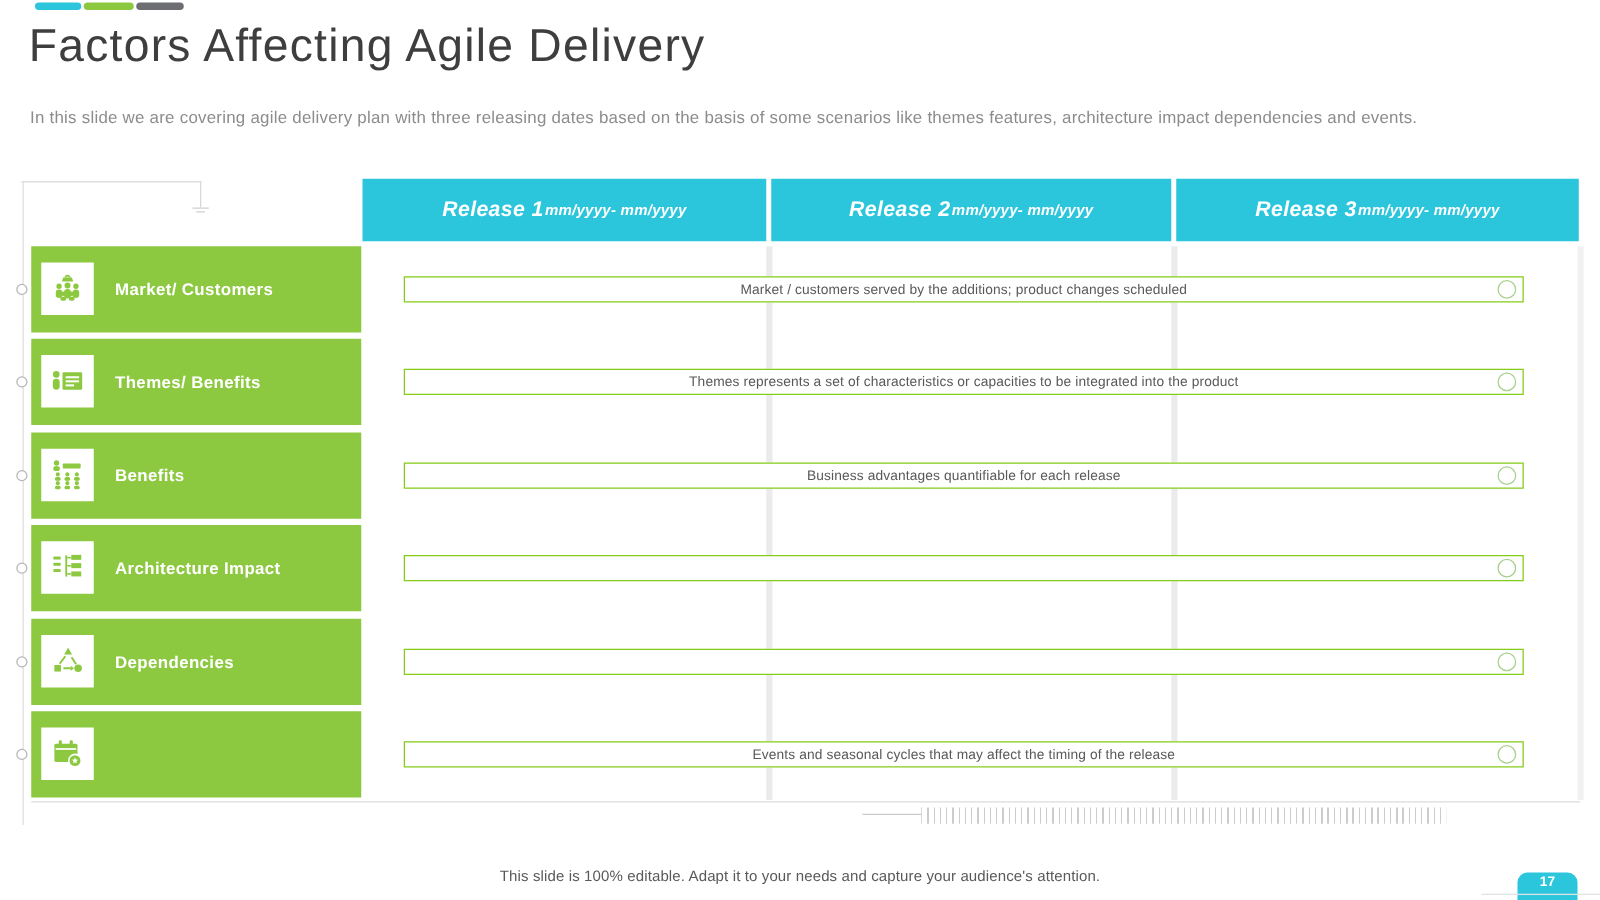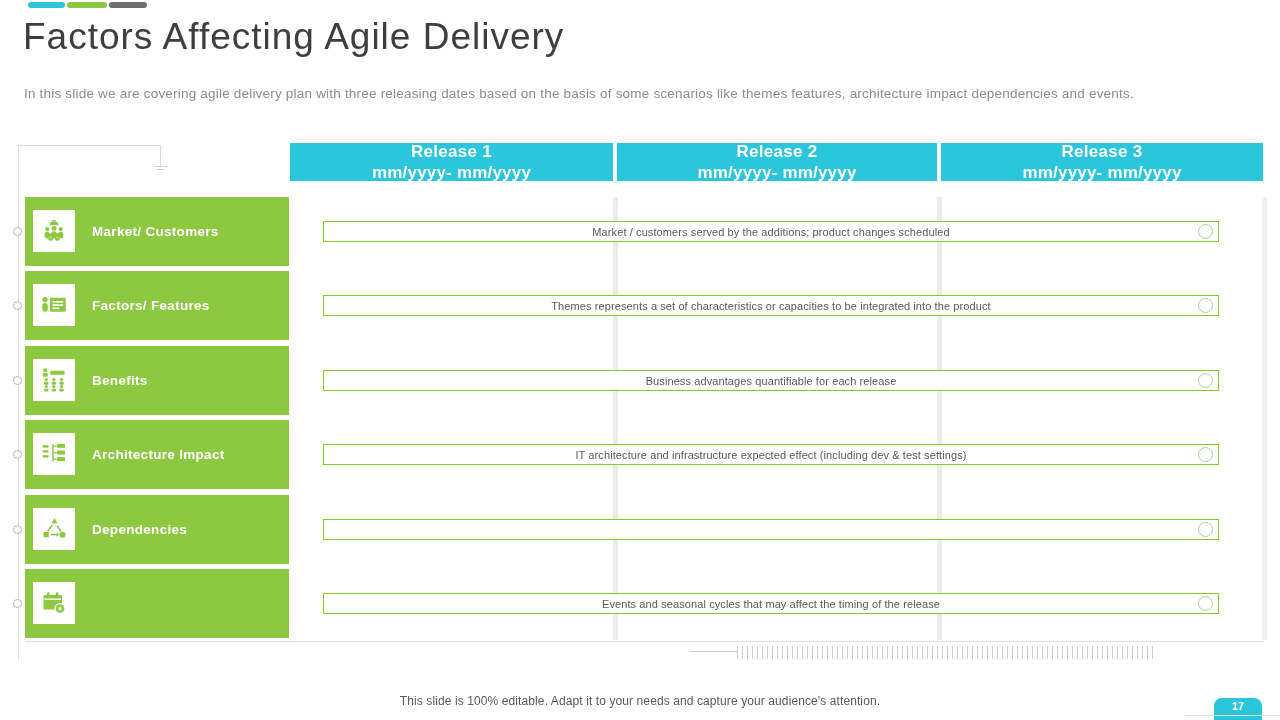--- a/index.html
+++ b/index.html
@@ -27,24 +27,24 @@
   .g-t1{left:154px;top:166px;width:13px;height:1px;background:#cfcfcf;}
   .g-t2{left:157px;top:169px;width:7px;height:1px;background:#cfcfcf;}
   .g-left{left:18px;top:145px;width:1px;height:515px;background:#dedede;}
   .g-bottom{left:25px;top:641px;width:1239px;height:1px;background:#dcdcdc;}
   .g-short{left:690px;top:651px;width:47px;height:1px;background:#c9c9c9;}
   .ruler{position:absolute;left:737px;top:646px;width:420px;height:13px;
     background:repeating-linear-gradient(to right,#cccccc 0,#cccccc 1px,transparent 1px,transparent 5px);}
 
   .handle{position:absolute;left:13px;width:9px;height:9px;border:1px solid #b5b5b5;border-radius:50%;background:#fff;z-index:4;}
 
-  .hdr{position:absolute;top:143px;height:38px;background:var(--cyan);color:#fff;
-    display:flex;flex-direction:column;align-items:center;justify-content:center;gap:1px;z-index:2;}
+  .hdr{position:absolute;top:143px;height:50px;background:var(--cyan);color:#fff;
+    display:flex;flex-direction:row;align-items:center;justify-content:center;gap:1px;z-index:2;font-style:italic;}
   .hdr-title{font-size:17px;font-weight:bold;letter-spacing:.3px;}
-  .hdr-dates{font-size:17px;font-weight:bold;letter-spacing:.2px;}
+  .hdr-dates{font-size:12px;font-weight:bold;letter-spacing:.2px;}
 
   .vband{position:absolute;top:197px;height:443px;width:5px;background:var(--band);z-index:1;}
 
   .label-row{position:absolute;left:25px;width:264px;height:69px;background:var(--green);z-index:2;text-align:center;}
   .icon-box{position:absolute;left:8px;top:13px;width:42px;height:42px;background:#fff;
     display:flex;align-items:center;justify-content:center;color:var(--green);}
   .row-label{position:absolute;left:67px;top:0;height:100%;display:flex;align-items:center;
     color:#fff;font-weight:bold;font-size:13.5px;letter-spacing:.3px;}
 
   .desc-box{position:absolute;left:323px;width:896px;height:21px;background:#fff;border:1px solid #84cc16;
@@ -126,21 +126,21 @@
     <div class="icon-box">
       <svg width="30" height="30" viewBox="0 0 24 24" fill="currentColor">
         <circle cx="4.8" cy="7.6" r="2.1"></circle>
         <rect x="2.6" y="10.4" width="4.4" height="7" rx="2.2"></rect>
         <rect x="8.8" y="6.2" width="12.6" height="11.2" rx="0.8"></rect>
         <rect x="10.8" y="8.8" width="8.6" height="1.3" fill="#fff"></rect>
         <rect x="10.8" y="11.4" width="8.6" height="1.3" fill="#fff"></rect>
         <rect x="10.8" y="14" width="5.4" height="1.3" fill="#fff"></rect>
       </svg>
     </div>
-    <div class="row-label">Factors/ Features</div>
+    <div class="row-label">Themes/ Benefits</div>
   </div>
 
   <div class="label-row" style="top:346px">
     <div class="icon-box">
       <svg width="30" height="30" viewBox="0 0 24 24" fill="currentColor">
         <circle cx="5" cy="4.3" r="1.7"></circle>
         <rect x="2.9" y="6.4" width="4.2" height="3" rx="1.2"></rect>
         <rect x="9" y="4.6" width="11.4" height="3.2" rx="0.5"></rect>
         <circle cx="5.8" cy="11.6" r="1.3"></circle>
           <rect x="4" y="13.3" width="3.6" height="2.4" rx="1"></rect>
@@ -212,21 +212,20 @@
   </div>
   <div class="desc-box" style="top:295px">
     <span class="desc-text">Themes represents a set of characteristics or capacities to be integrated into the product</span>
     <span class="status-circle"></span>
   </div>
   <div class="desc-box" style="top:370px">
     <span class="desc-text">Business advantages quantifiable for each release</span>
     <span class="status-circle"></span>
   </div>
   <div class="desc-box" style="top:444px">
-    <span class="desc-text">IT architecture and infrastructure expected effect (including dev &amp; test settings)</span>
     <span class="status-circle"></span>
   </div>
   <div class="desc-box" style="top:519px">
     <span class="status-circle"></span>
   </div>
   <div class="desc-box" style="top:593px">
     <span class="desc-text">Events and seasonal cycles that may affect the timing of the release</span>
     <span class="status-circle"></span>
   </div>
 

